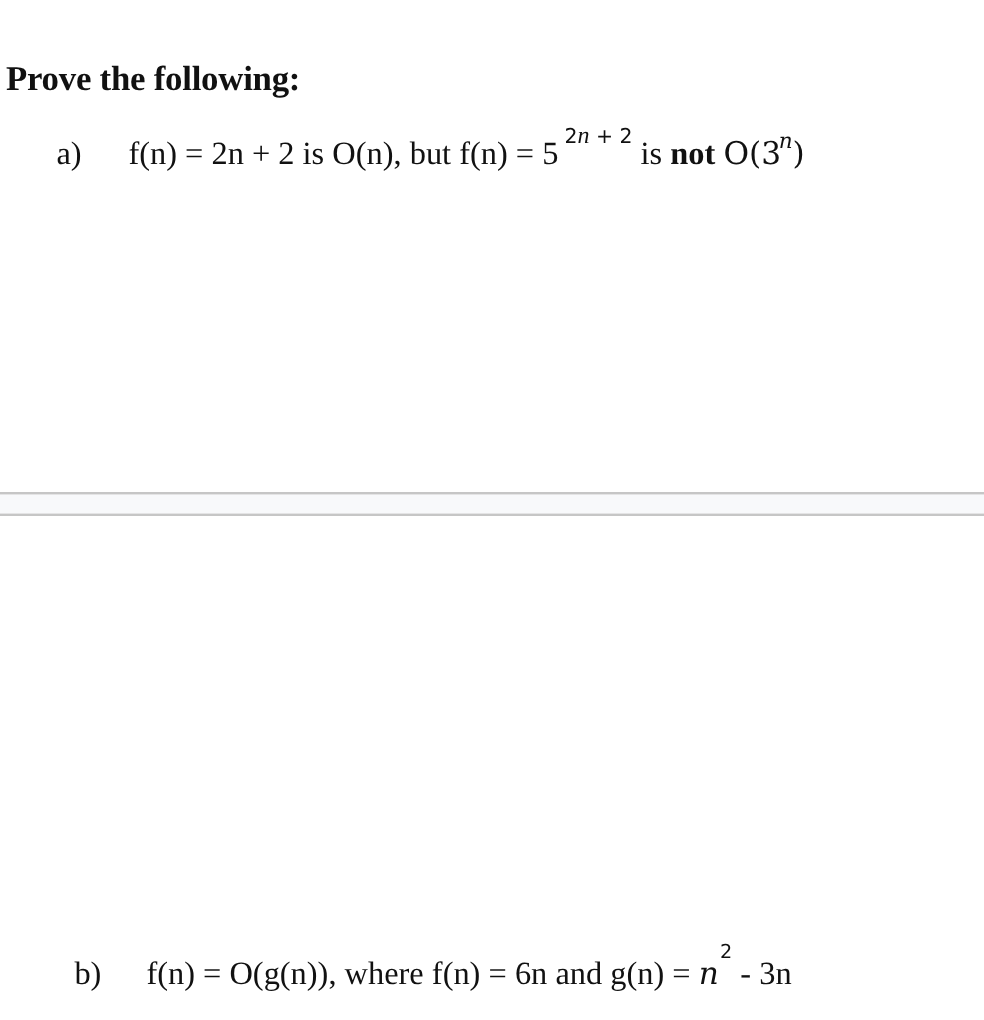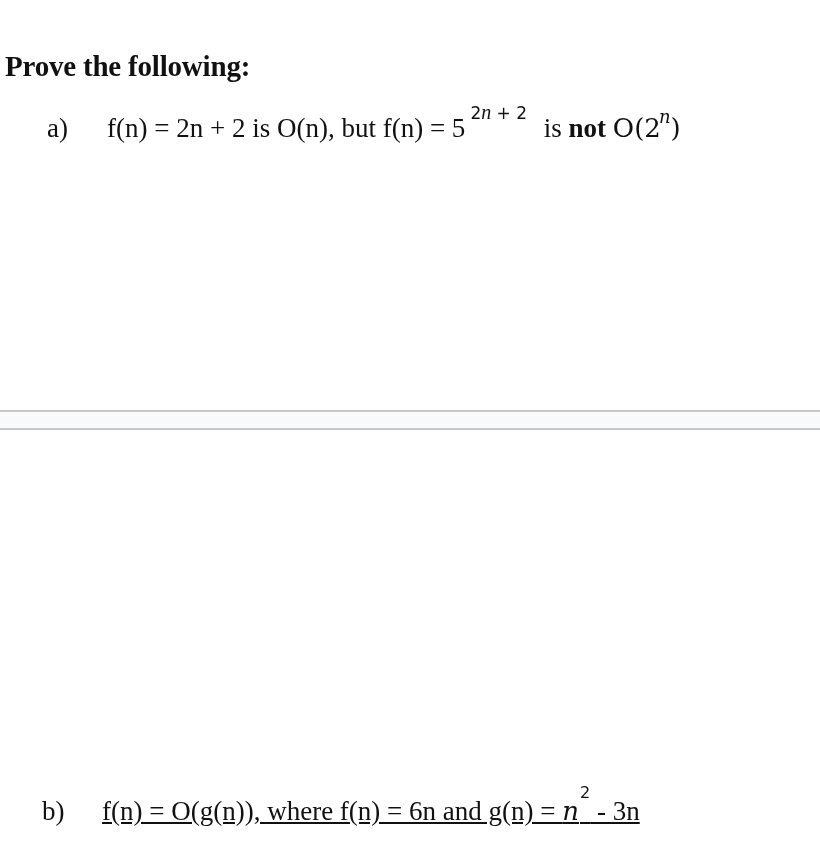--- a/index.html
+++ b/index.html
@@ -24,21 +24,21 @@
       letter-spacing: -0.2px;
       margin-top: 36px;
     }
     .problem {
       position: absolute;
       font-size: 27px;
       white-space: nowrap;
       line-height: 1;
     }
     .problem-a { left: 47px; top: 115px; }
-    .problem-b { left: 42px; top: 798px; text-decoration: underline; }
+    .problem-b { left: 62px; top: 798px; }
 
     .label {
       display: inline-block;
       width: 60px;
     }
     .sup-math {
       position: relative;
       font-family: "DejaVu Sans", sans-serif;
       font-size: 17px;
       top: -18px;
@@ -87,22 +87,22 @@
   </style>
 </head>
 <body>
 
 <div>
 
   <div class="title">Prove the following:</div>
 
   <div class="problem problem-a">
     <span class="label">a)</span><span>f(n) = 2n + 2 is O(n), but f(n) = 5</span><span class="sup-math"><span>2</span><span class="var">n</span><span> + 2</span></span>
-    <span style="margin-left:10px">is </span><span class="bold">not</span>
-    <span class="cambria"><span>O(2</span><span class="sup-n">n</span><span>)</span></span>
+    <span style="">is </span><span class="bold">not</span>
+    <span class="cambria"><span>O(3</span><span class="sup-n">n</span><span>)</span></span>
   </div>
 
   <div class="separator"></div>
 
   <div class="problem problem-b">
     <span class="label">b)</span><span>f(n) = O(g(n)), where f(n) = 6n and g(n) = </span><span class="italic-var">n</span><span class="sup-2">2</span><span> - 3n</span>
   </div>
 
 </div>
 

